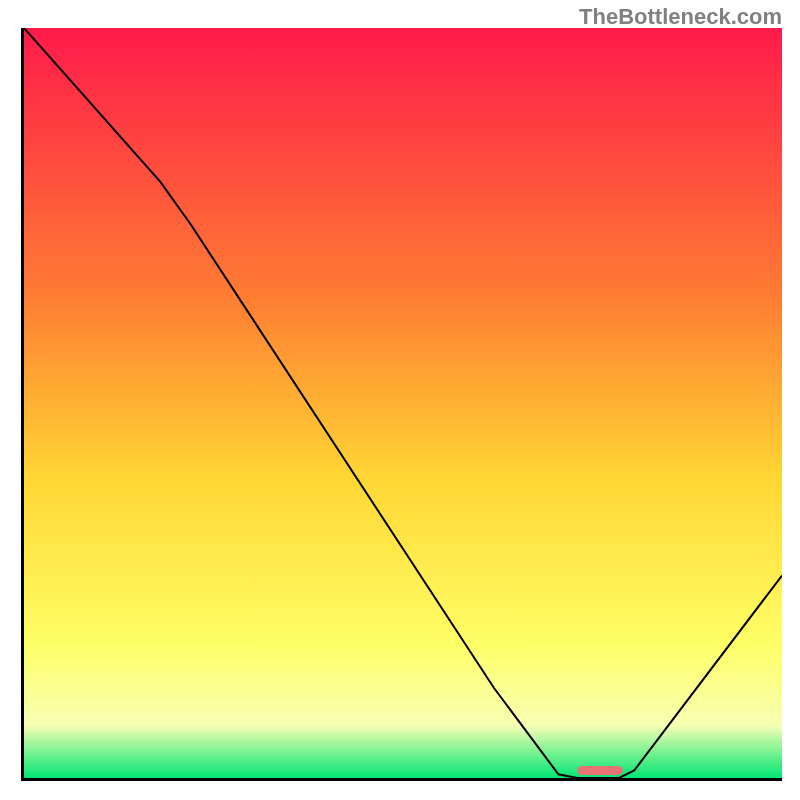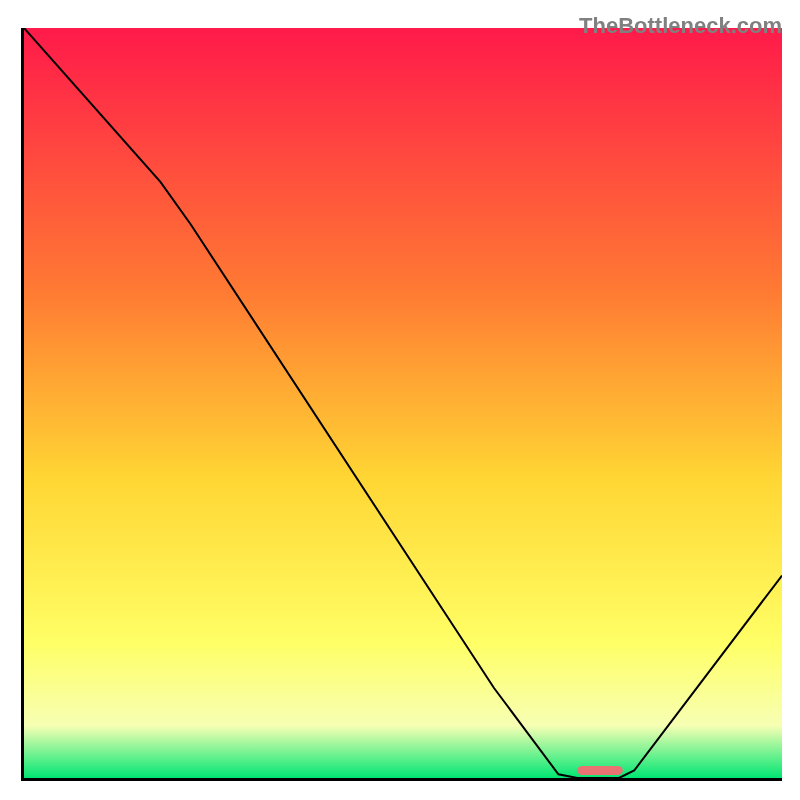--- a/index.html
+++ b/index.html
@@ -10,21 +10,21 @@
     background: #ffffff;
     font-family: Arial, sans-serif;
   }
   .container {
     position: relative;
     width: 800px;
     height: 800px;
   }
   .watermark {
     position: absolute;
-    top: 13px;
+    top: 4px;
     right: 18px;
     font-size: 22px;
     font-weight: bold;
     color: #808080;
     z-index: 10;
   }
   .plot-area {
     position: absolute;
     left: 21px;
     top: 28px;

